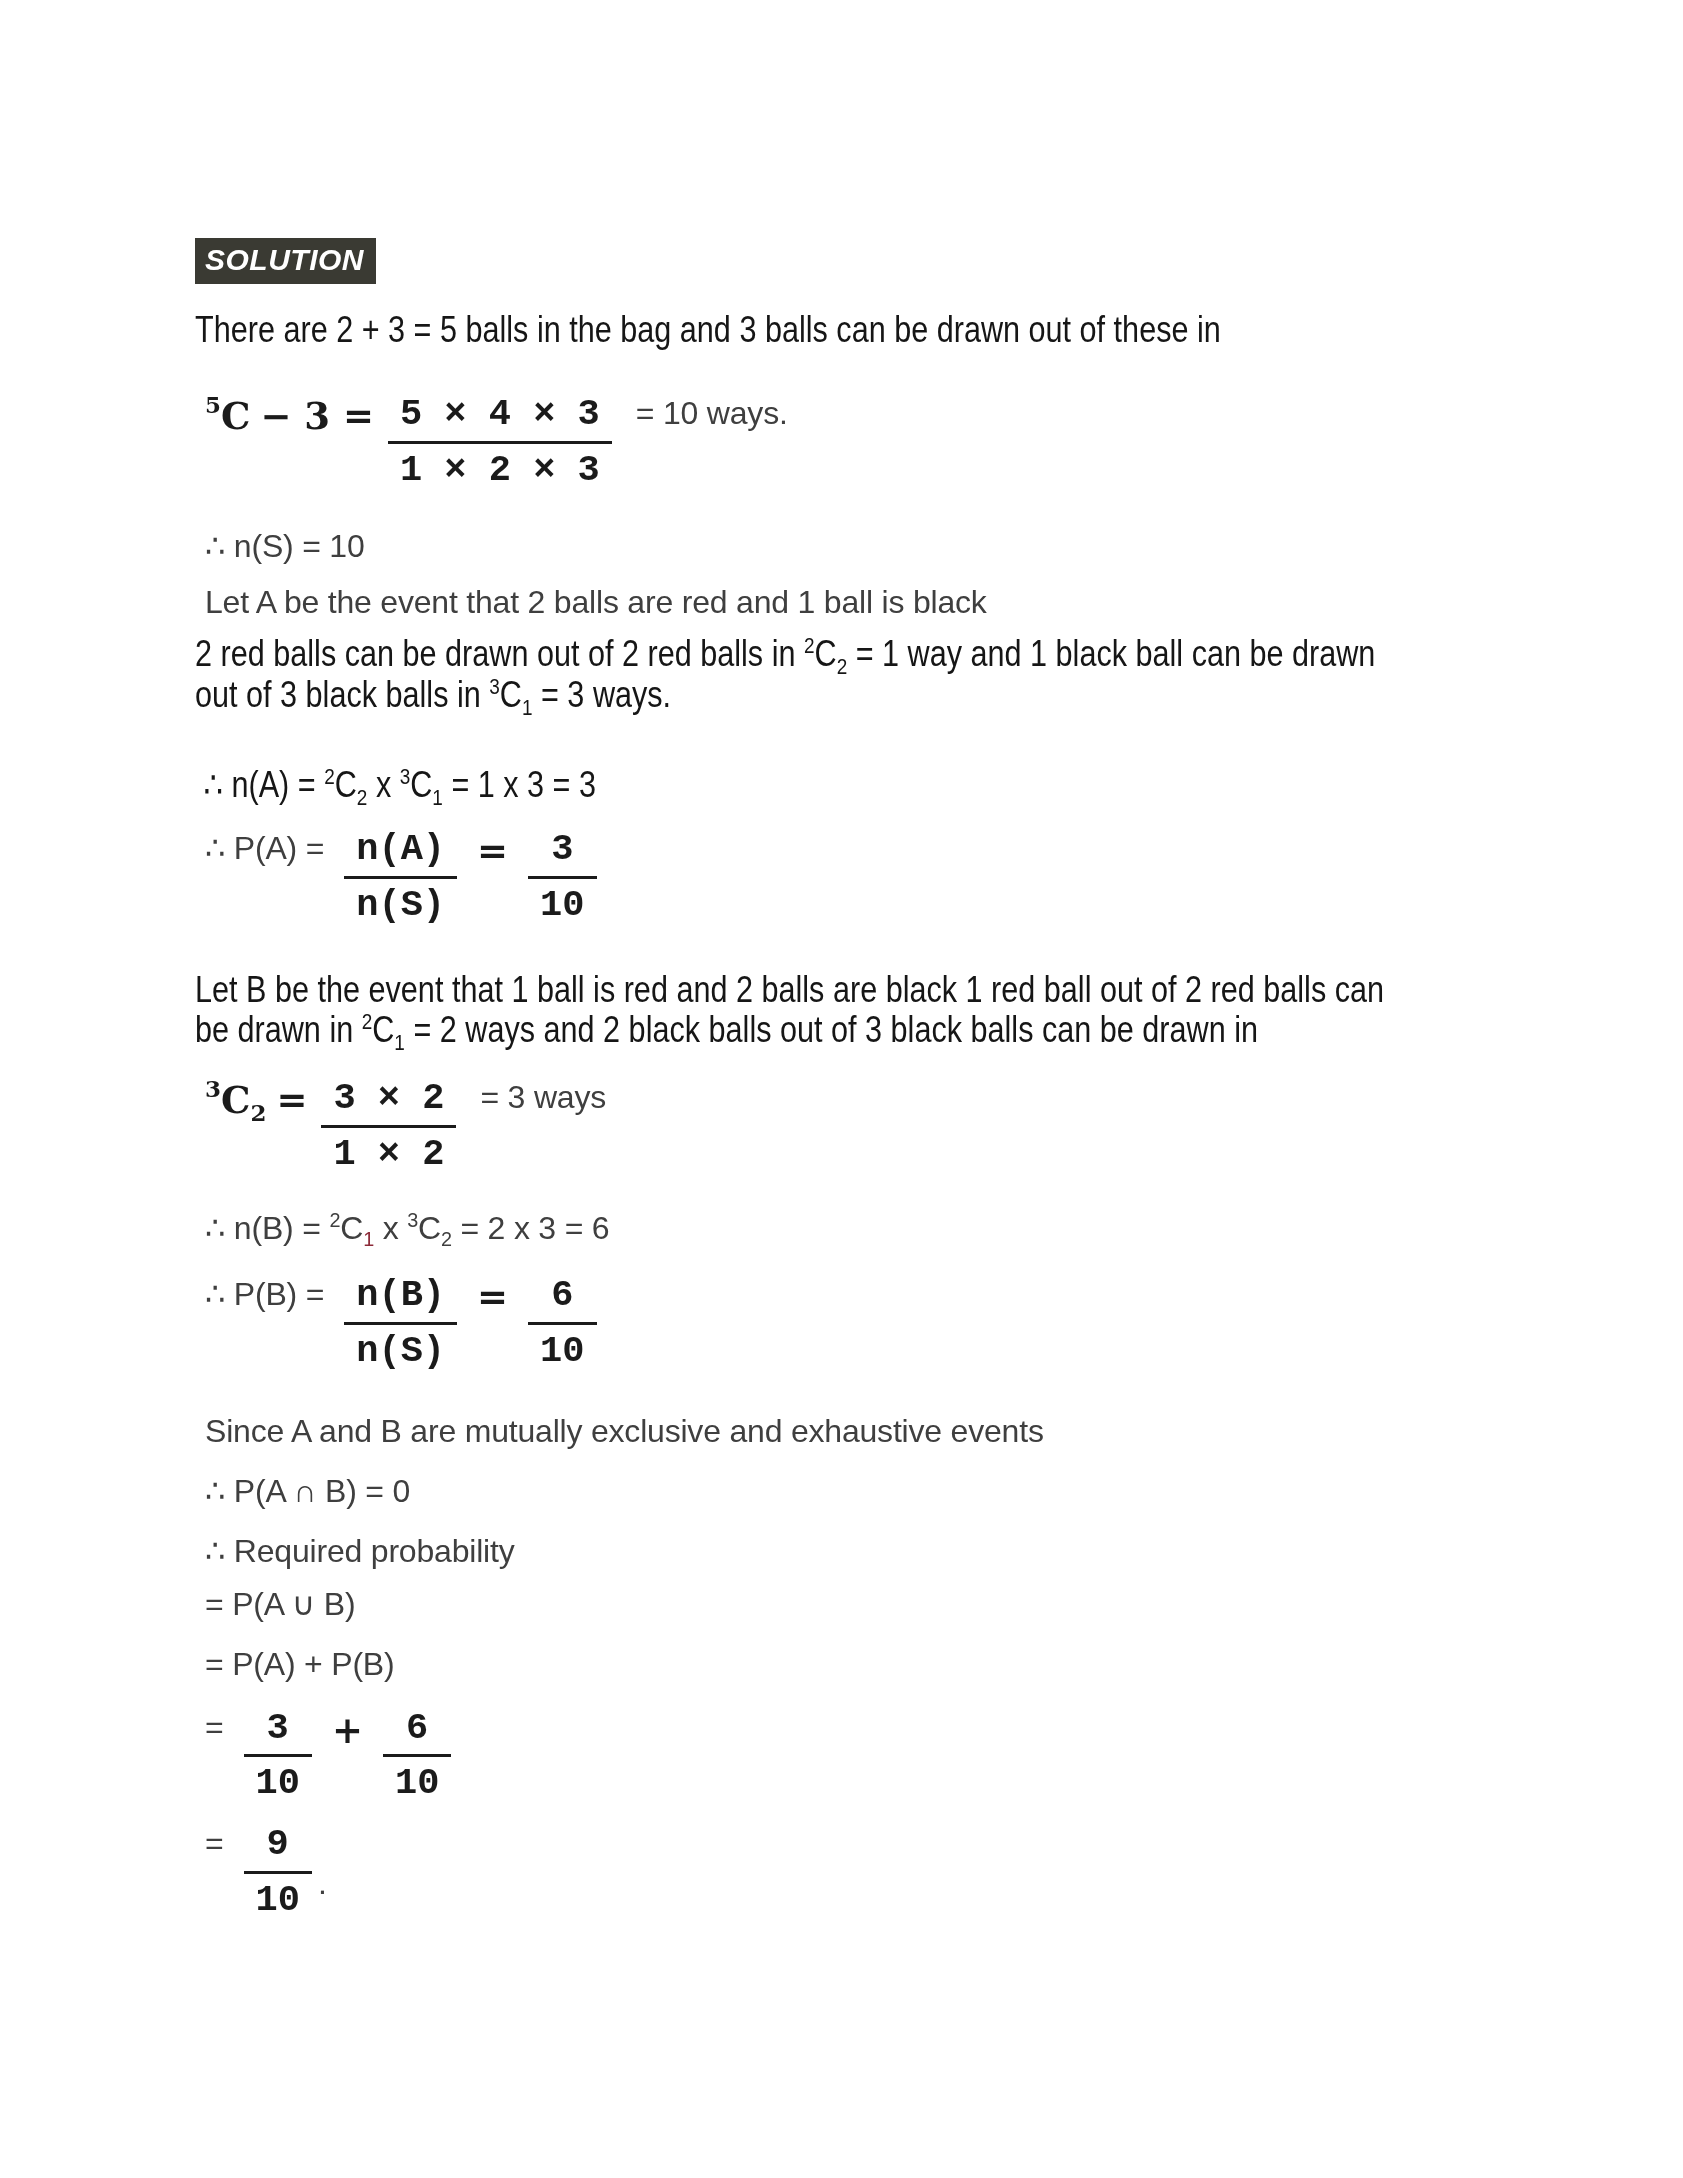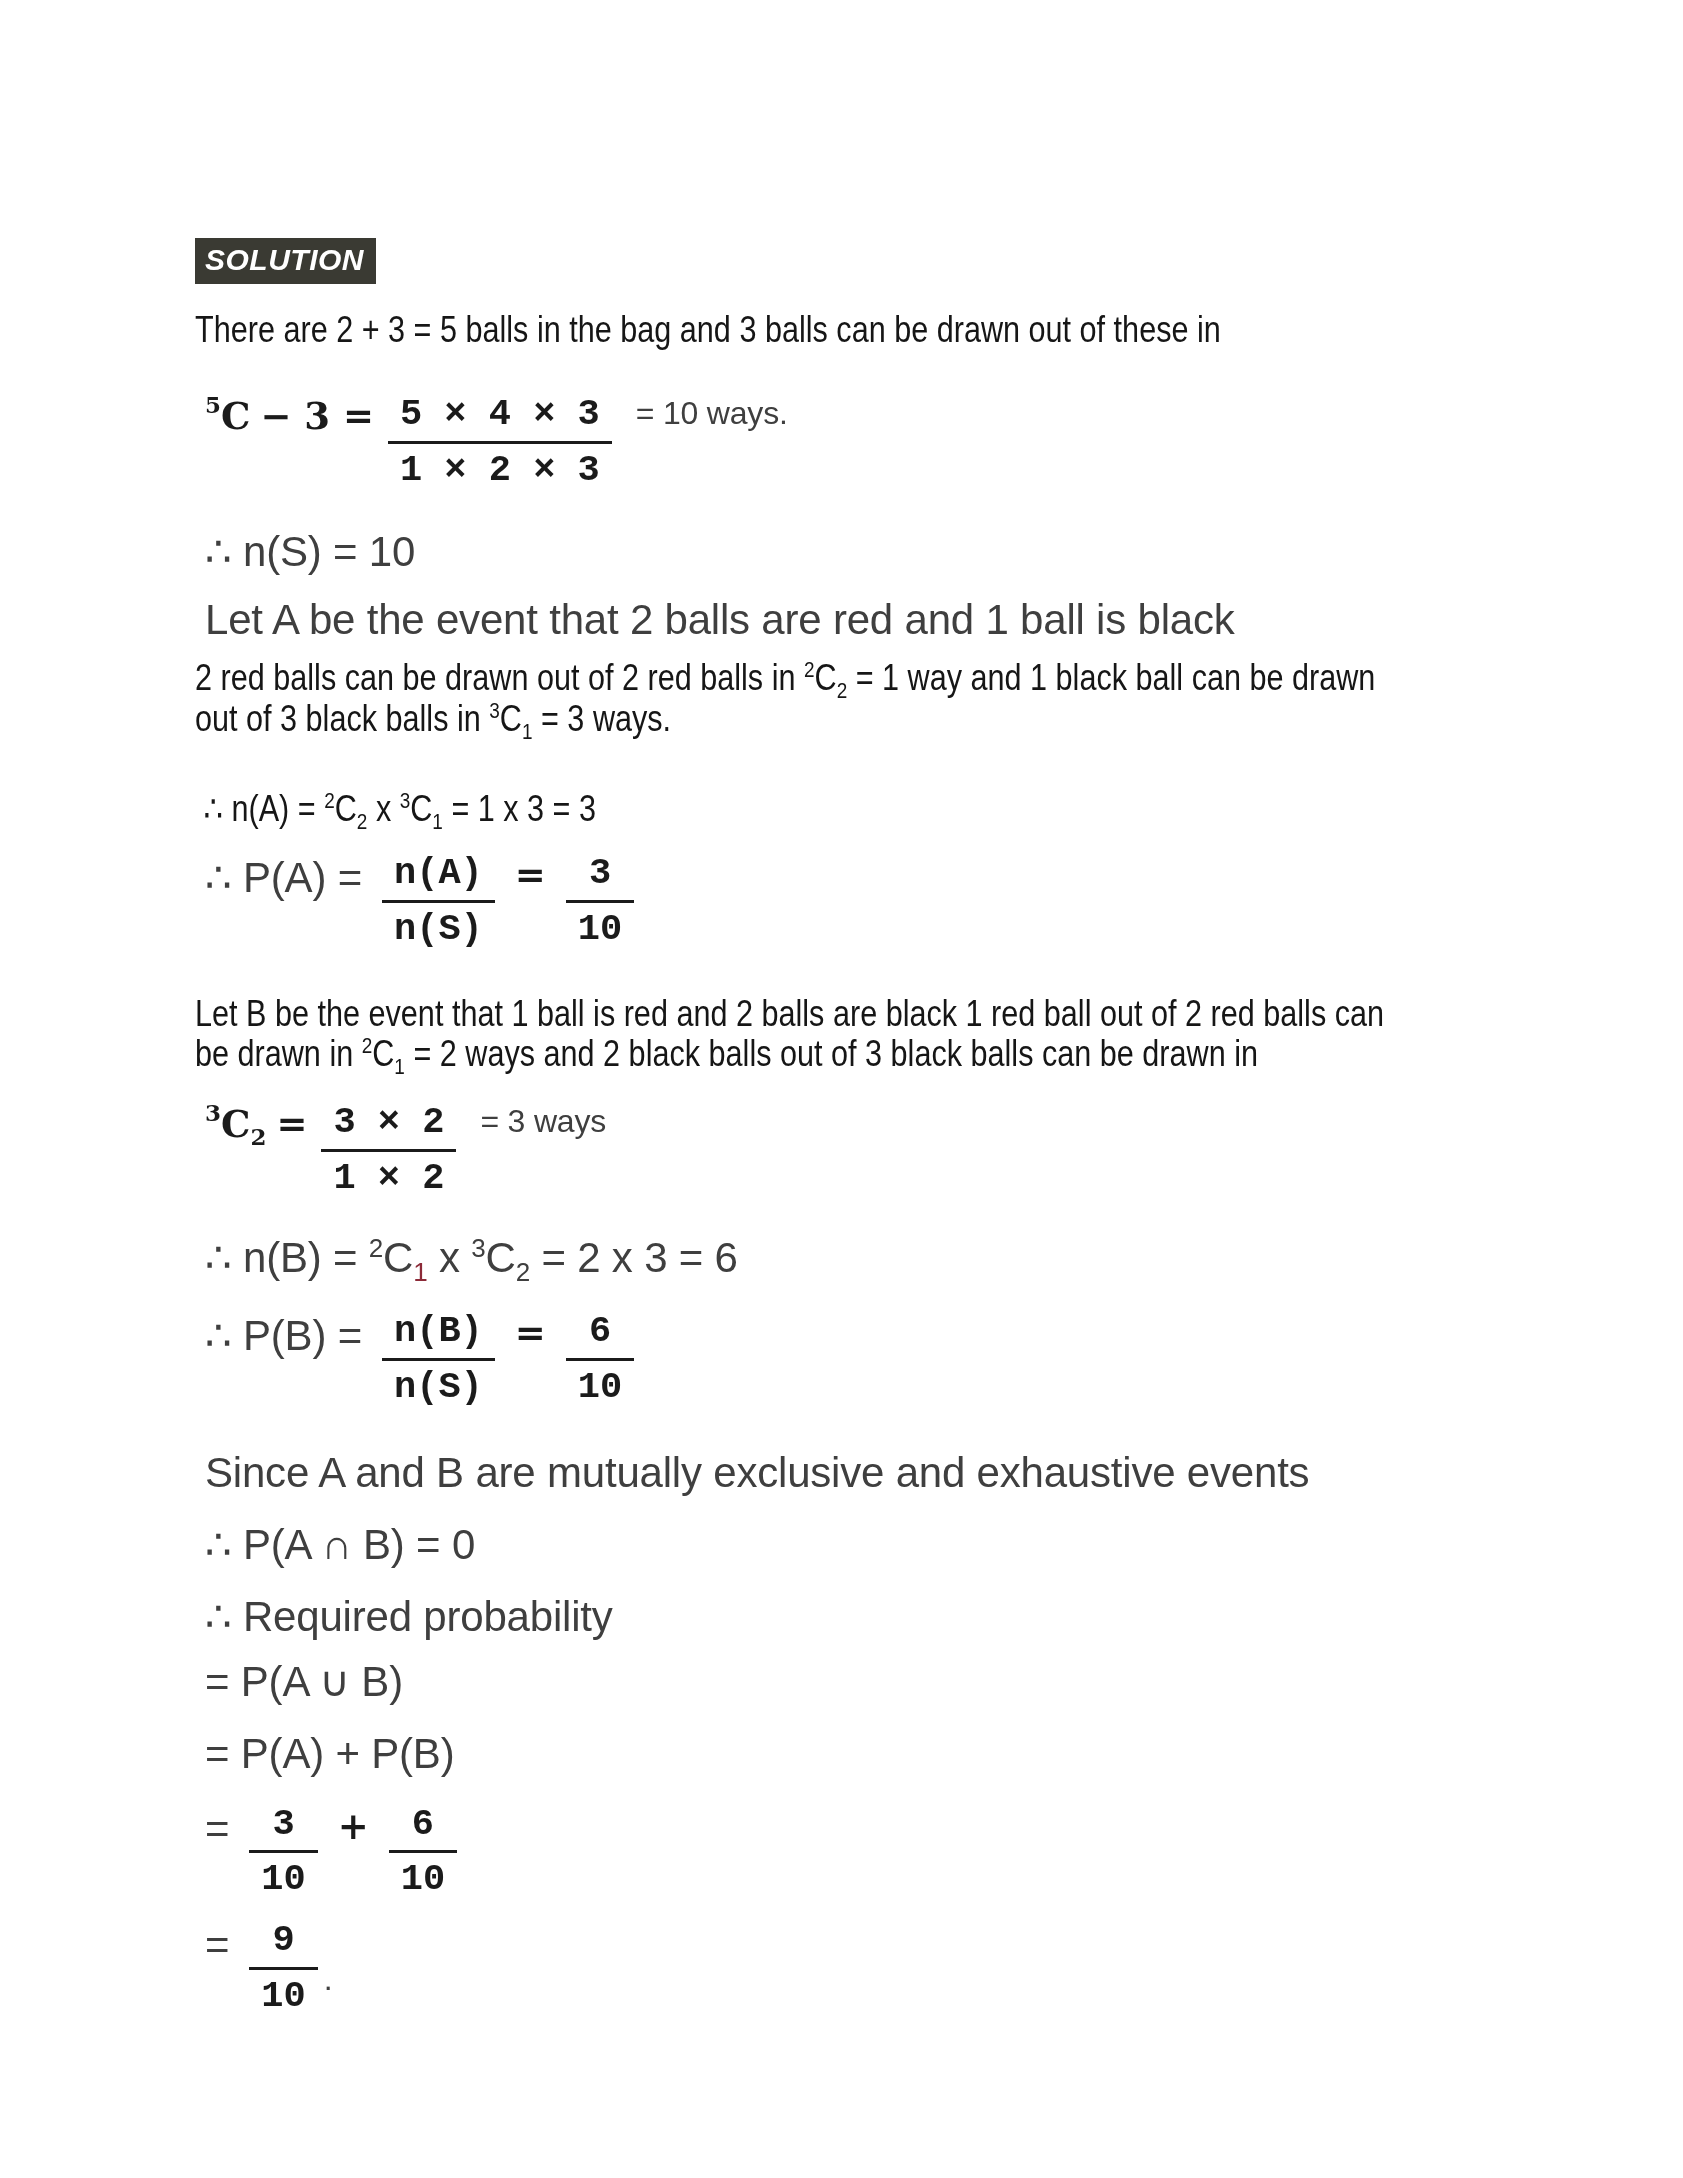--- a/index.html
+++ b/index.html
@@ -17,21 +17,21 @@
     font-size:36px;
     color:var(--ink, #161616);
     white-space:nowrap;
     transform:scaleX(0.85);
     transform-origin:0 50%;
     line-height:1.12;
   }
   
   .t-soft {
     font-family:"Liberation Sans", sans-serif;
-    font-size:42px;
+    font-size:32px;
     color:var(--soft, #3f3f3f);
     letter-spacing:-0.2px;
     white-space:nowrap;
     line-height:1.2;
   }
   sup { vertical-align:super; font-size:62%; line-height:0; }
   sub { vertical-align:sub;  font-size:62%; line-height:0; }
   .seg-red { color:var(--red-sub, #8c2a38); }
 
   .badge {

